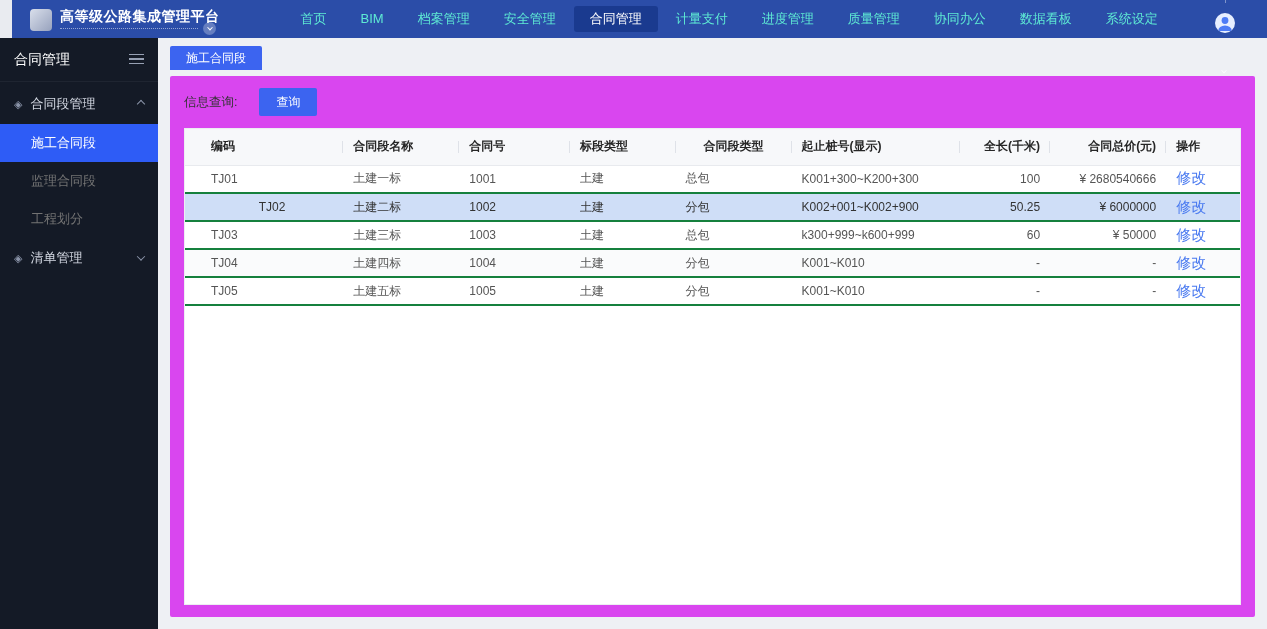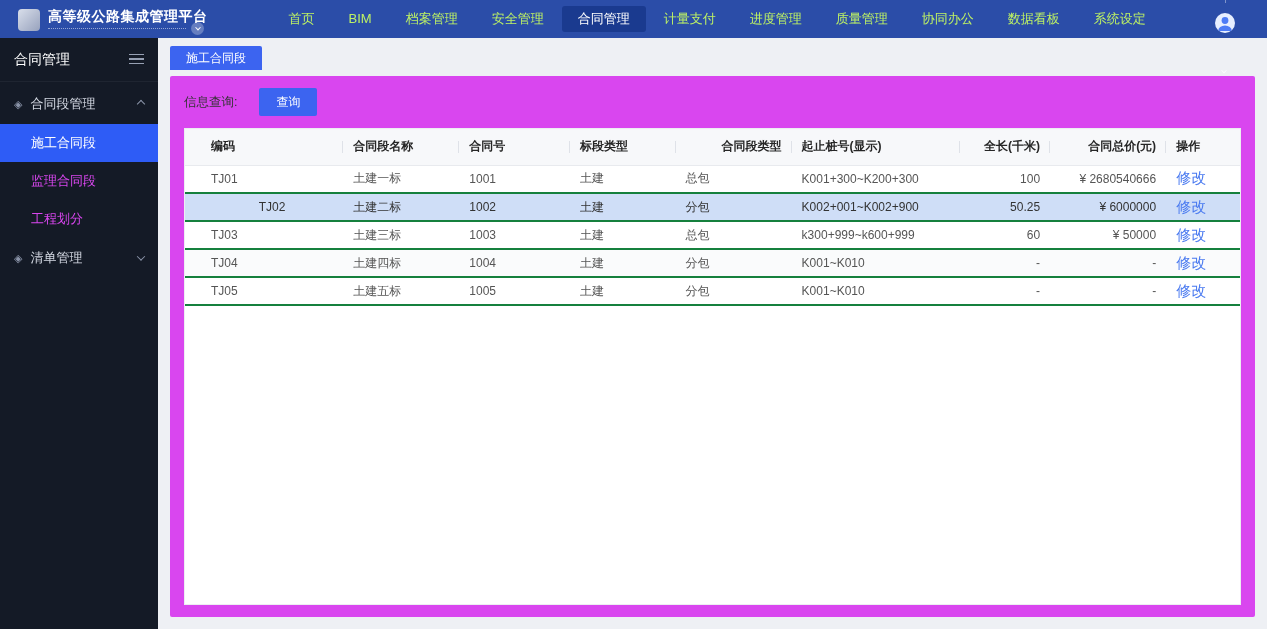--- a/index.html
+++ b/index.html
@@ -2,40 +2,40 @@
 <html><head>
 <meta charset="utf-8">
 <style>
   * { margin:0; padding:0; box-sizing:border-box; }
   html,body { width:1267px; height:629px; overflow:hidden;
     font-family:"Liberation Sans","DejaVu Sans",sans-serif; background:#e9ebf0; }
   .app { width:100%; height:100%; display:flex; flex-direction:column; }
 
   
   .topbar { height:38px; background:#2b4da8; display:flex; align-items:center;
-    color:#fff; padding:0 18px; flex-shrink:0; }
+    color:#fff; padding:0 18px; flex-shrink:0;margin-left:12px; }
   .brand { display:flex; align-items:flex-start; gap:8px; }
   .logo { width:22px; height:22px; border-radius:4px; margin-top:2px;
     background:linear-gradient(135deg,#d9dfeb 0%,#97a2bd 100%); }
   .brand-text { display:flex; flex-direction:column; }
   .brand-title { font-size:14px; font-weight:bold; letter-spacing:.5px; line-height:18px; }
   .brand-sub { position:relative; width:138px; margin-top:3px;
     border-top:1px dotted rgba(255,255,255,.5); height:1px; }
   .brand-toggle { position:absolute; right:-18px; top:-7px; width:13px; height:13px;
     border-radius:50%; background:rgba(255,255,255,.28); display:flex;
     align-items:center; justify-content:center; cursor:pointer; }
   .chev { display:inline-block; width:6px; height:6px;
     border-right:1px solid currentColor; border-bottom:1px solid currentColor; }
   .chev.down { transform:rotate(45deg) translate(-1px,-1px); }
   .chev.up { transform:rotate(225deg); }
   .chev.tiny { width:4px; height:4px; }
 
   .topnav { display:flex; margin-left:64px; }
   .nav-item { padding:0 16px; margin:6px 1px; line-height:26px; font-size:13px;
-    color:#bef264; cursor:pointer; border-radius:3px; white-space:nowrap; }
+    color:#5eead4; cursor:pointer; border-radius:3px; white-space:nowrap; }
   .nav-item.active { background:#1a3a8f; color:#fff; }
 
   .top-right { margin-left:auto; display:flex; align-items:center; gap:10px;flex-direction:column; }
   .fs-icon { width:15px; height:15px; cursor:pointer; display:block; }
   .tr-divider { width:1px; height:14px; background:rgba(255,255,255,.4); }
   .avatar { width:20px; height:20px; border-radius:50%; background:#e7efff;
     display:flex; align-items:center; justify-content:center; overflow:hidden; }
   .username { font-size:12px; color:#fff; }
   .user-caret { color:rgba(255,255,255,.8); margin-left:-2px; }
 
@@ -49,21 +49,21 @@
     justify-content:space-between; padding:0 14px; color:#fff; font-size:14px;
     border-bottom:1px solid rgba(255,255,255,.05); }
   .fold-icon { width:15px; height:11px; cursor:pointer;
     background:repeating-linear-gradient(to bottom,#97a0b3 0 1.5px,transparent 1.5px 4.5px); }
   .menu { flex:1; padding-top:2px; }
   .menu-group { height:40px; display:flex; align-items:center; padding:0 14px;
     font-size:13px; color:#d4d9e3; cursor:pointer; }
   .gicon { margin-right:8px; font-size:11px; color:#8b94a9; }
   .menu-group .chev { margin-left:auto; color:#8b94a9; }
   .menu-item { height:38px; line-height:38px; padding-left:31px; font-size:13px;
-    color:#d946ef; cursor:pointer; white-space:nowrap; }
+    color:#737373; cursor:pointer; white-space:nowrap; }
   .menu-item.active { background:#2e5cf6; color:#fff; }
 
   
   .main { flex:1; display:flex; flex-direction:column; background:#eef0f4; overflow:hidden; }
   .tabbar { padding:8px 0 0 12px; display:flex; gap:4px; flex-shrink:0; }
   .tab { background:#3c64f0; color:#fff; font-size:12px; line-height:24px;
     padding:0 16px; border-radius:2px 2px 0 0; cursor:pointer; }
 
   .panel { flex:1; background:#d946ef; margin:6px 12px 12px; border-radius:2px;
     padding:12px 14px; display:flex; flex-direction:column; overflow:hidden; }
@@ -186,21 +186,21 @@
         </div>
 
         <div class="table-wrap">
           <table>
             <thead>
               <tr>
                   <th style="text-align: left;">编码</th>
                   <th style="text-align: left;">合同段名称</th>
                   <th style="text-align: left;">合同号</th>
                   <th style="text-align: left;">标段类型</th>
-                  <th style="text-align: right;">合同段类型</th>
+                  <th style="text-align: center;">合同段类型</th>
                   <th style="text-align: left;">起止桩号(显示)</th>
                   <th style="text-align: right;">全长(千米)</th>
                   <th style="text-align: right;">合同总价(元)</th>
                   <th style="text-align: left;">操作</th>
                 </tr>
             </thead>
             <tbody>
                 <tr>
                   <td style="text-align: left;">TJ01</td>
                   <td style="text-align: left;">土建一标</td>

